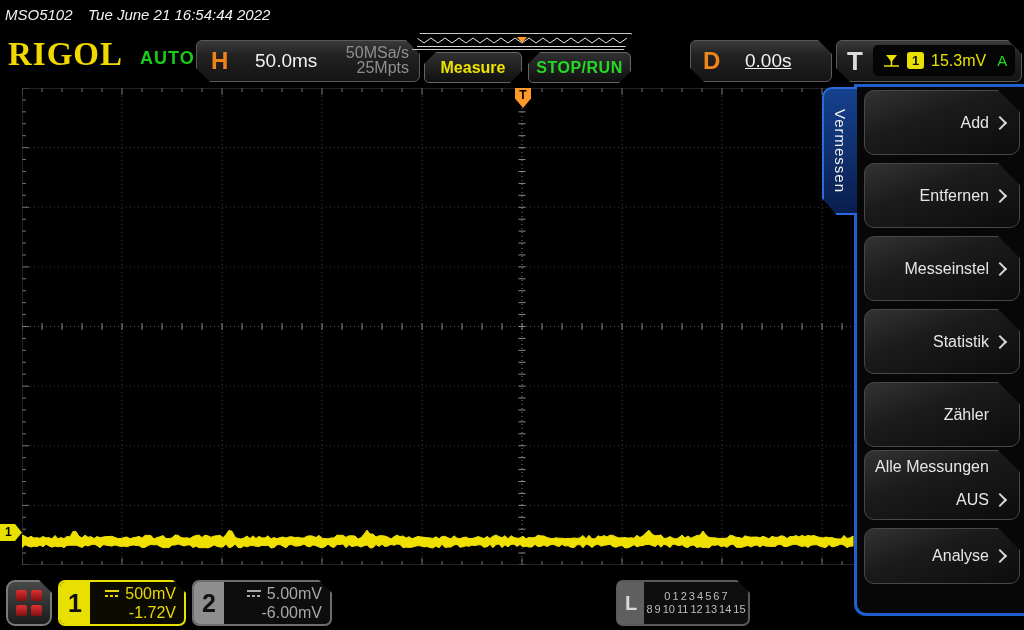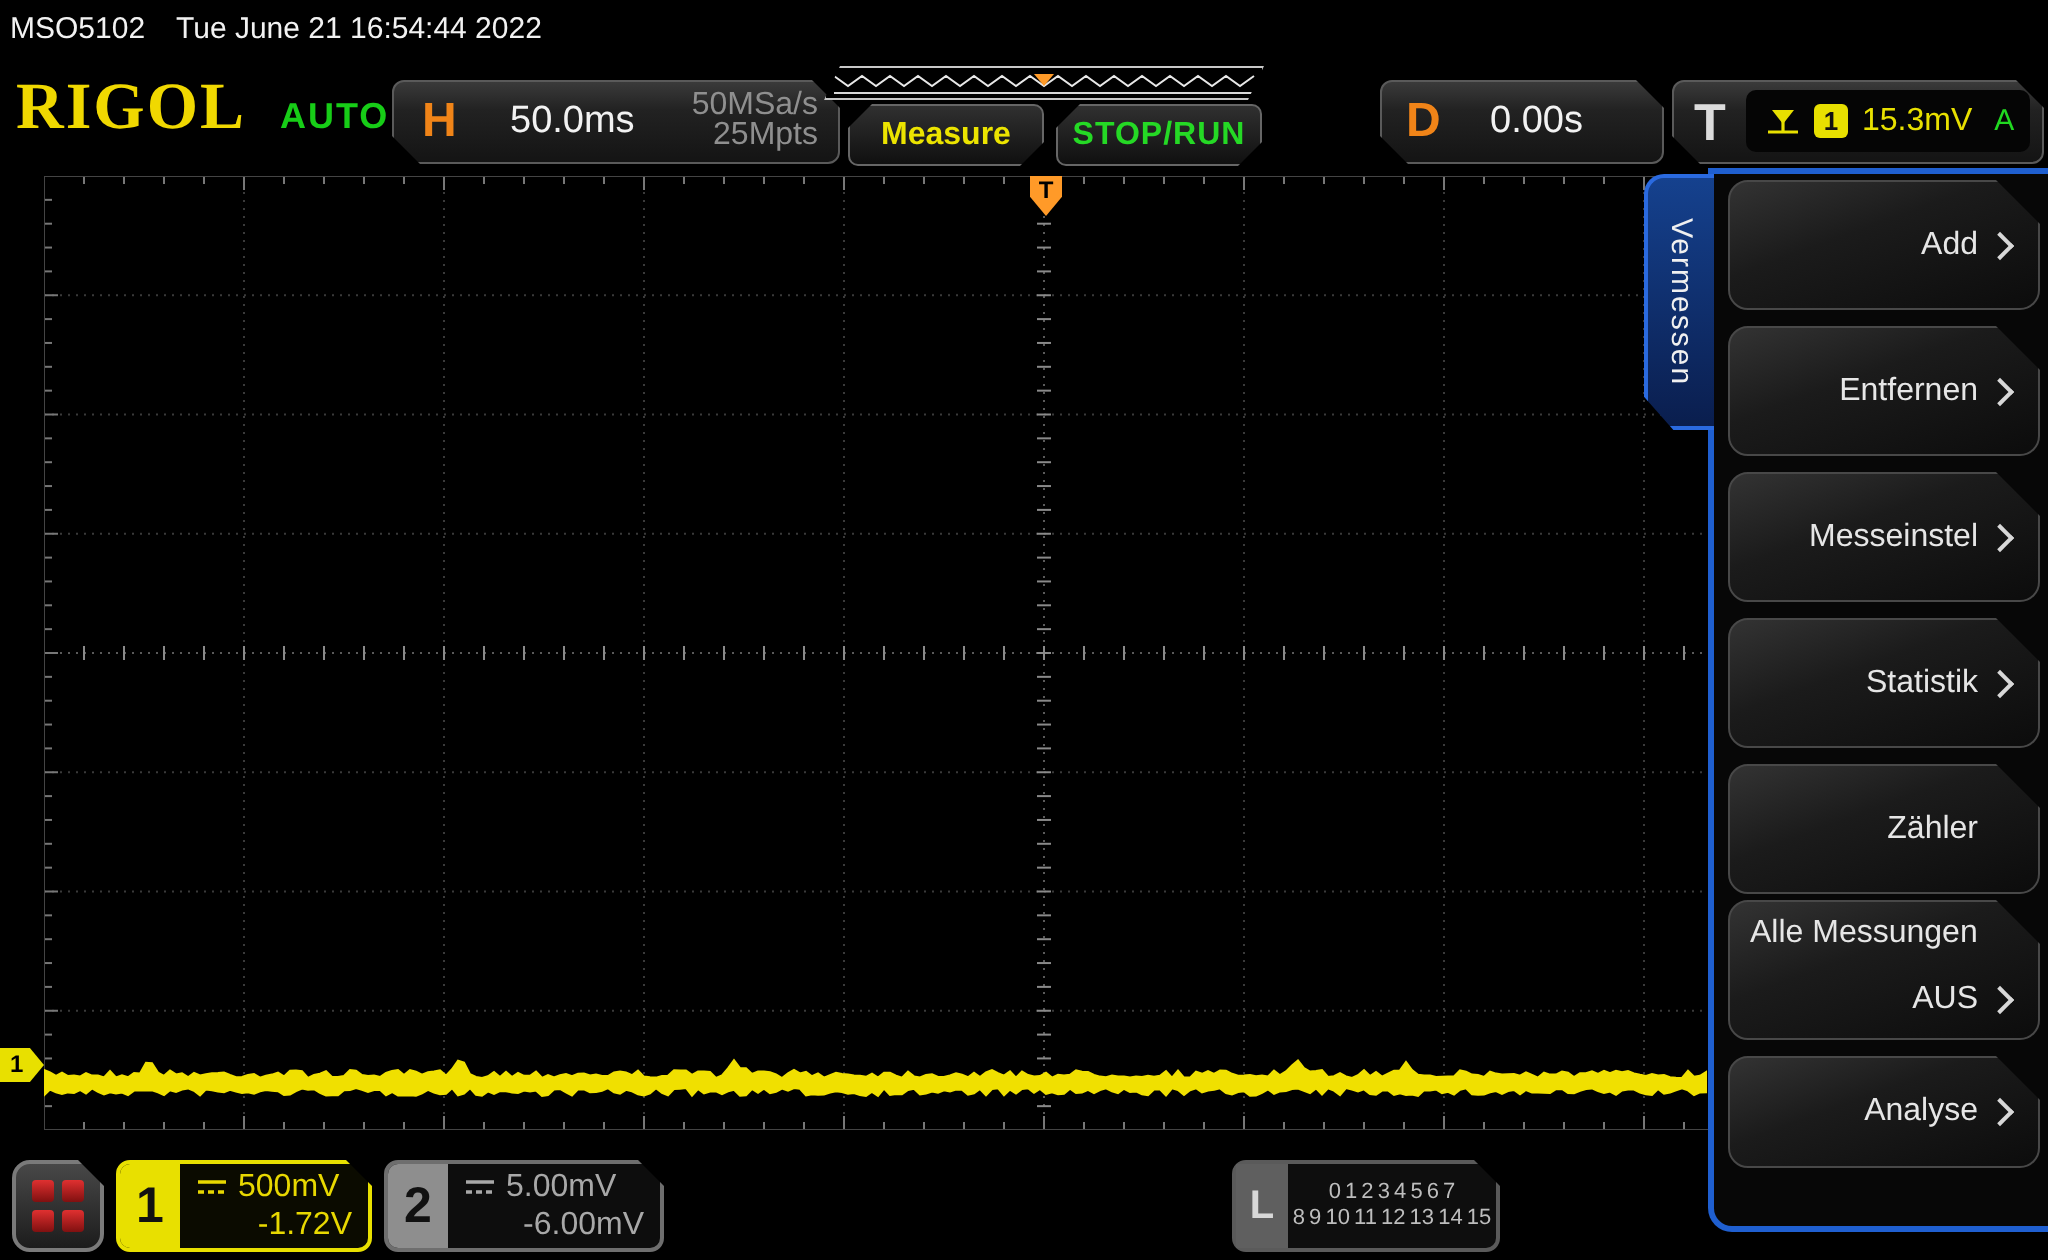--- a/index.html
+++ b/index.html
@@ -1,42 +1,42 @@
 <!DOCTYPE html>
 <html><head>
 <meta charset="utf-8">
 <style>
   html,body{margin:0;padding:0;background:#000;}
   #screen{position:relative;width:1024px;height:630px;background:#000;overflow:hidden;
           font-family:"Liberation Sans",sans-serif;color:#e8e8e8;}
   .abs{position:absolute;}
 
   
-  #top-bar{left:0;top:0;width:1024px;height:28px;}
+  #top-bar{left:0;top:0;width:1024px;height:28px;font-style:italic;}
   #top-bar span{font-size:15px;color:#f2f2f2;}
   #model{left:5px;top:6px;}
   #datetime{left:88px;top:6px;}
 
   
   #logo{left:8px;top:36px;font-family:"Liberation Serif",serif;font-weight:bold;
         font-size:33px;color:#f0d800;letter-spacing:1px;}
   #acq-status{left:140px;top:48px;font-size:18px;font-weight:bold;color:#17cd17;letter-spacing:1px;text-align:center;}
 
   .hdr-block{background:linear-gradient(180deg,#3a3a3a 0%,#222 35%,#141414 100%);
              border:1px solid #5a5a5a;border-radius:6px;
              clip-path:polygon(0 0,calc(100% - 14px) 0,100% 14px,100% 100%,14px 100%,0 calc(100% - 14px));}
   #h-block{left:196px;top:40px;width:222px;height:40px;}
   #d-block{left:690px;top:40px;width:140px;height:40px;}
   #t-block{left:836px;top:40px;width:184px;height:40px;}
   .hdr-letter{font-size:24px;font-weight:bold;color:#f08418;}
   #h-letter{left:14px;top:6px;}
   #h-timebase{left:58px;top:9px;font-size:19px;color:#f2f2f2;}
   #h-rate{right:10px;top:4px;font-size:16px;color:#8f8f8f;text-align:right;line-height:15px;}
   #d-letter{left:12px;top:6px;}
-  #d-value{left:54px;top:9px;font-size:19px;color:#f2f2f2;}
+  #d-value{left:54px;top:9px;font-size:19px;color:#f2f2f2;text-decoration:underline;}
   #t-letter{left:10px;top:5px;font-size:26px;font-weight:bold;color:#dcdcdc;}
   #t-inner{left:36px;top:4px;width:142px;height:31px;background:#050505;border-radius:5px;
            display:flex;align-items:center;gap:7px;padding-left:10px;box-sizing:border-box;}
   #t-source{background:#e8e000;color:#111;font-size:13px;font-weight:bold;border-radius:3px;
             width:17px;height:17px;display:flex;align-items:center;justify-content:center;}
   #t-level{color:#e8e000;font-size:16px;}
   #t-coupling{color:#21d921;font-size:15px;margin-left:4px;}
 
   .hdr-btn{display:flex;align-items:center;justify-content:center;
            background:linear-gradient(180deg,#303030,#101010);border:1px solid #666;border-radius:5px;
@@ -96,21 +96,21 @@
                 gap:4px;place-content:center;cursor:pointer;box-sizing:border-box;}
   #windows-icon i{background:linear-gradient(180deg,#e03030,#801010);border-radius:2px;}
   .ch-block{top:2px;height:46px;border-radius:7px;display:flex;box-sizing:border-box;cursor:pointer;
             clip-path:polygon(0 0,calc(100% - 13px) 0,100% 13px,100% 100%,0 100%);overflow:hidden;}
   #ch1-block{left:58px;width:128px;border:2px solid #e8e000;background:#0b0b00;}
   #ch2-block{left:192px;width:140px;border:2px solid #6e6e6e;background:#0d0d0d;}
   .ch-badge{width:30px;display:flex;align-items:center;justify-content:center;
             font-size:25px;font-weight:bold;color:#111;flex:0 0 auto;}
   #ch1-block .ch-badge{background:#e8e000;}
   #ch2-block .ch-badge{background:#8e8e8e;}
-  .ch-body{flex:1;display:flex;flex-direction:column;justify-content:center;gap:1px;padding:0 8px;}
+  .ch-body{flex:1;display:flex;flex-direction:column;justify-content:center;gap:1px;padding:0 8px;align-items:flex-end;}
   .ch-row1{display:flex;align-items:center;gap:5px;font-size:16px;}
   .ch-row2{text-align:right;font-size:16px;}
   #ch1-block .ch-body{color:#e8d800;}
   #ch2-block .ch-body{color:#a8a8a8;}
   #l-block{left:616px;top:2px;width:134px;height:46px;border-radius:7px;background:#0e0e0e;
            border:2px solid #5a5a5a;display:flex;box-sizing:border-box;cursor:pointer;
            clip-path:polygon(0 0,calc(100% - 13px) 0,100% 13px,100% 100%,0 100%);}
   #l-badge{width:26px;background:#5f5f5f;display:flex;align-items:center;justify-content:center;
            font-size:20px;font-weight:bold;color:#d8d8d8;flex:0 0 auto;}
   #l-body{flex:1;display:flex;flex-direction:column;justify-content:center;text-align:center;

